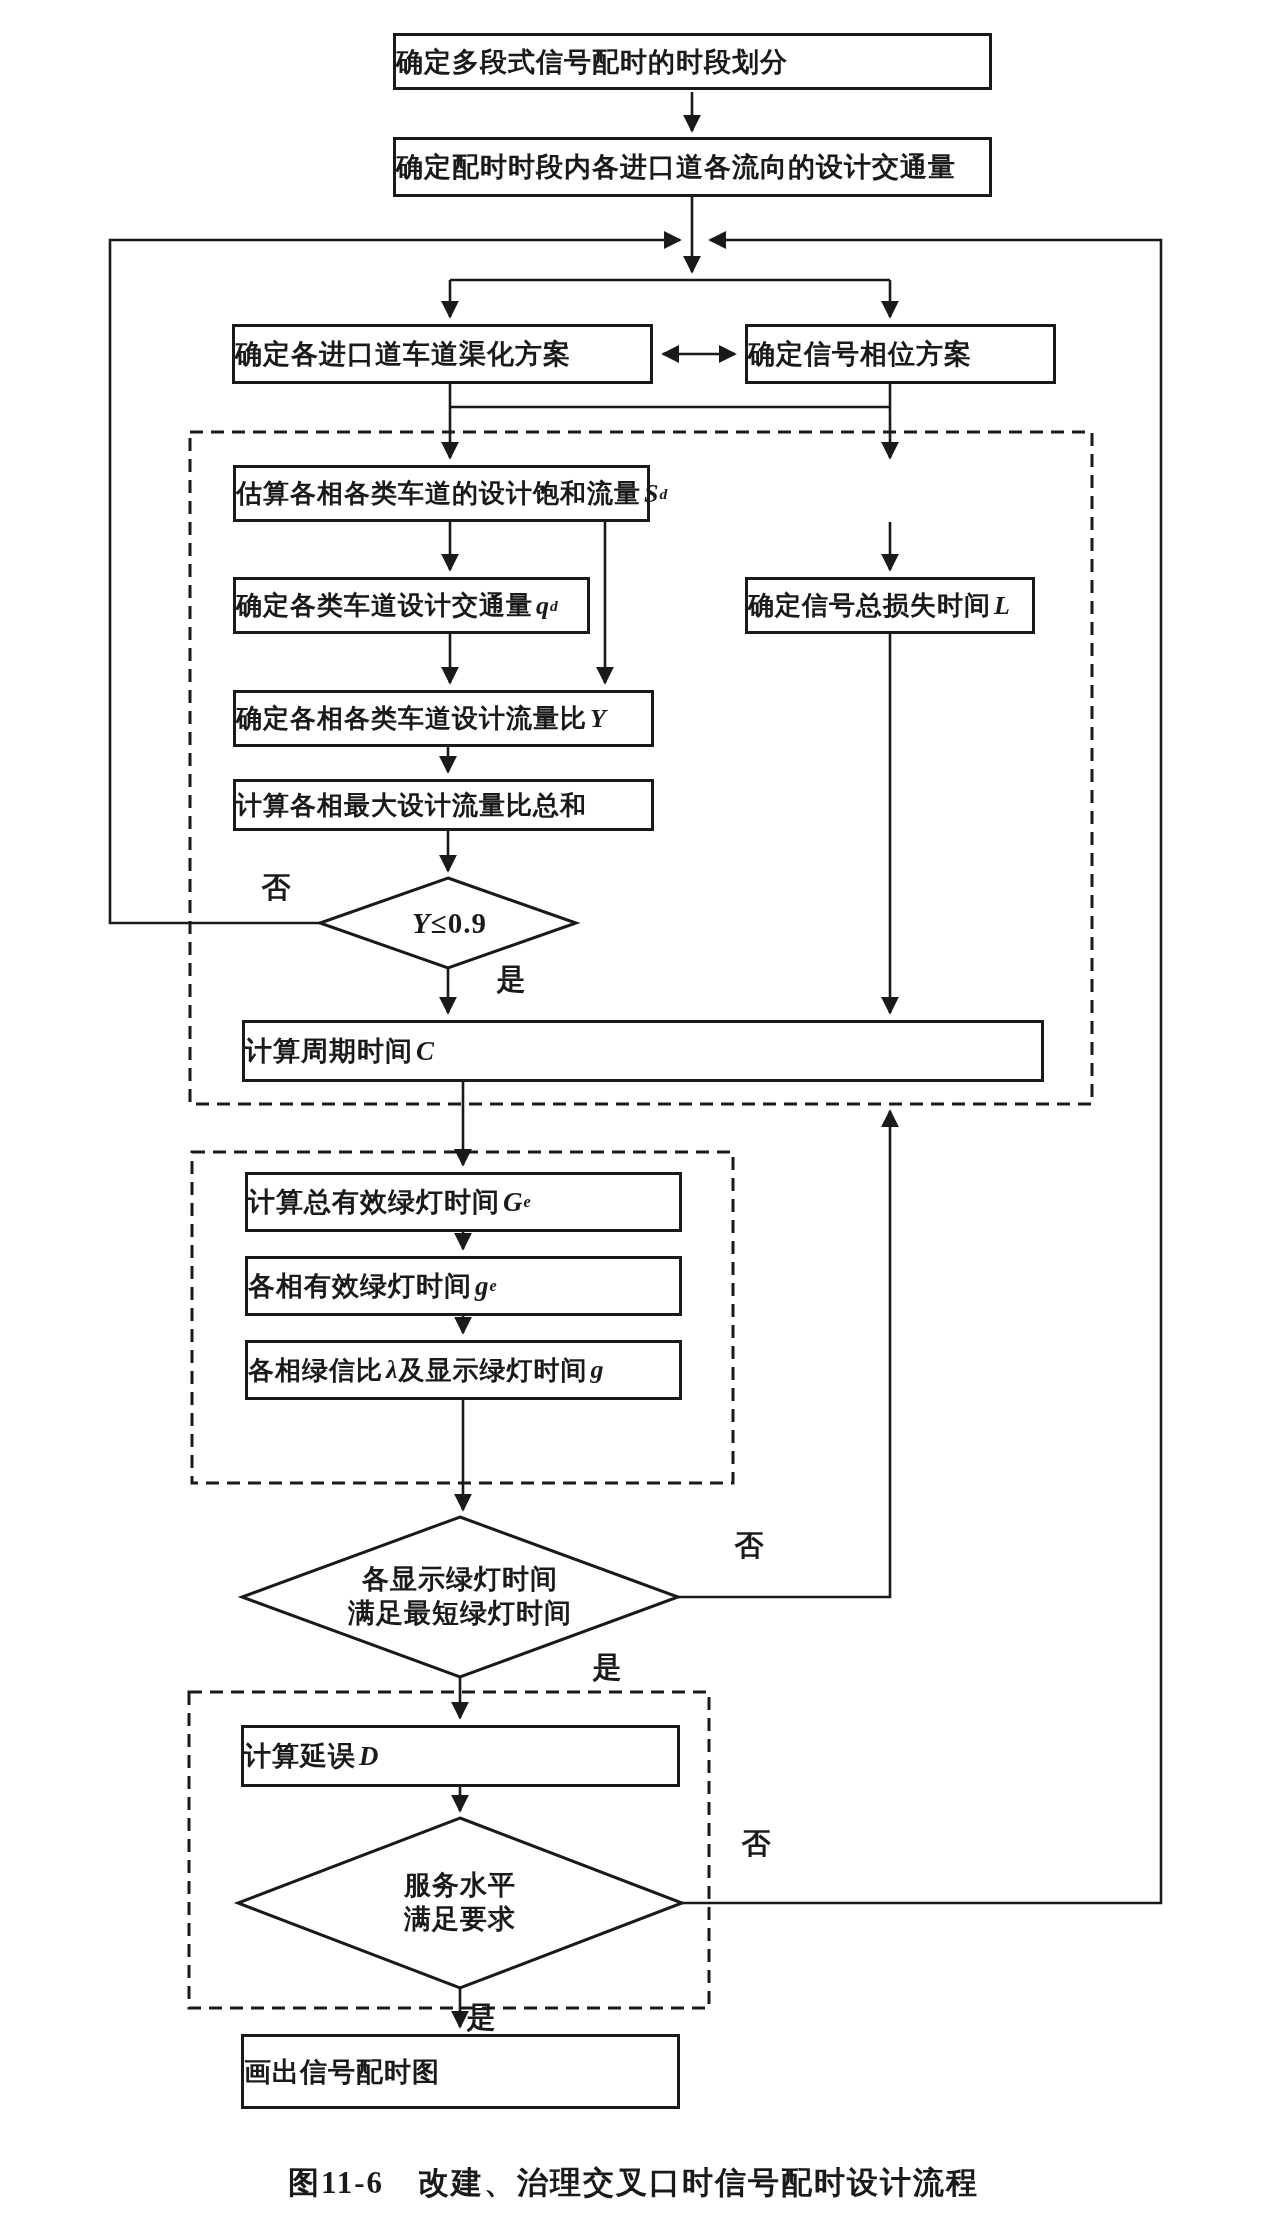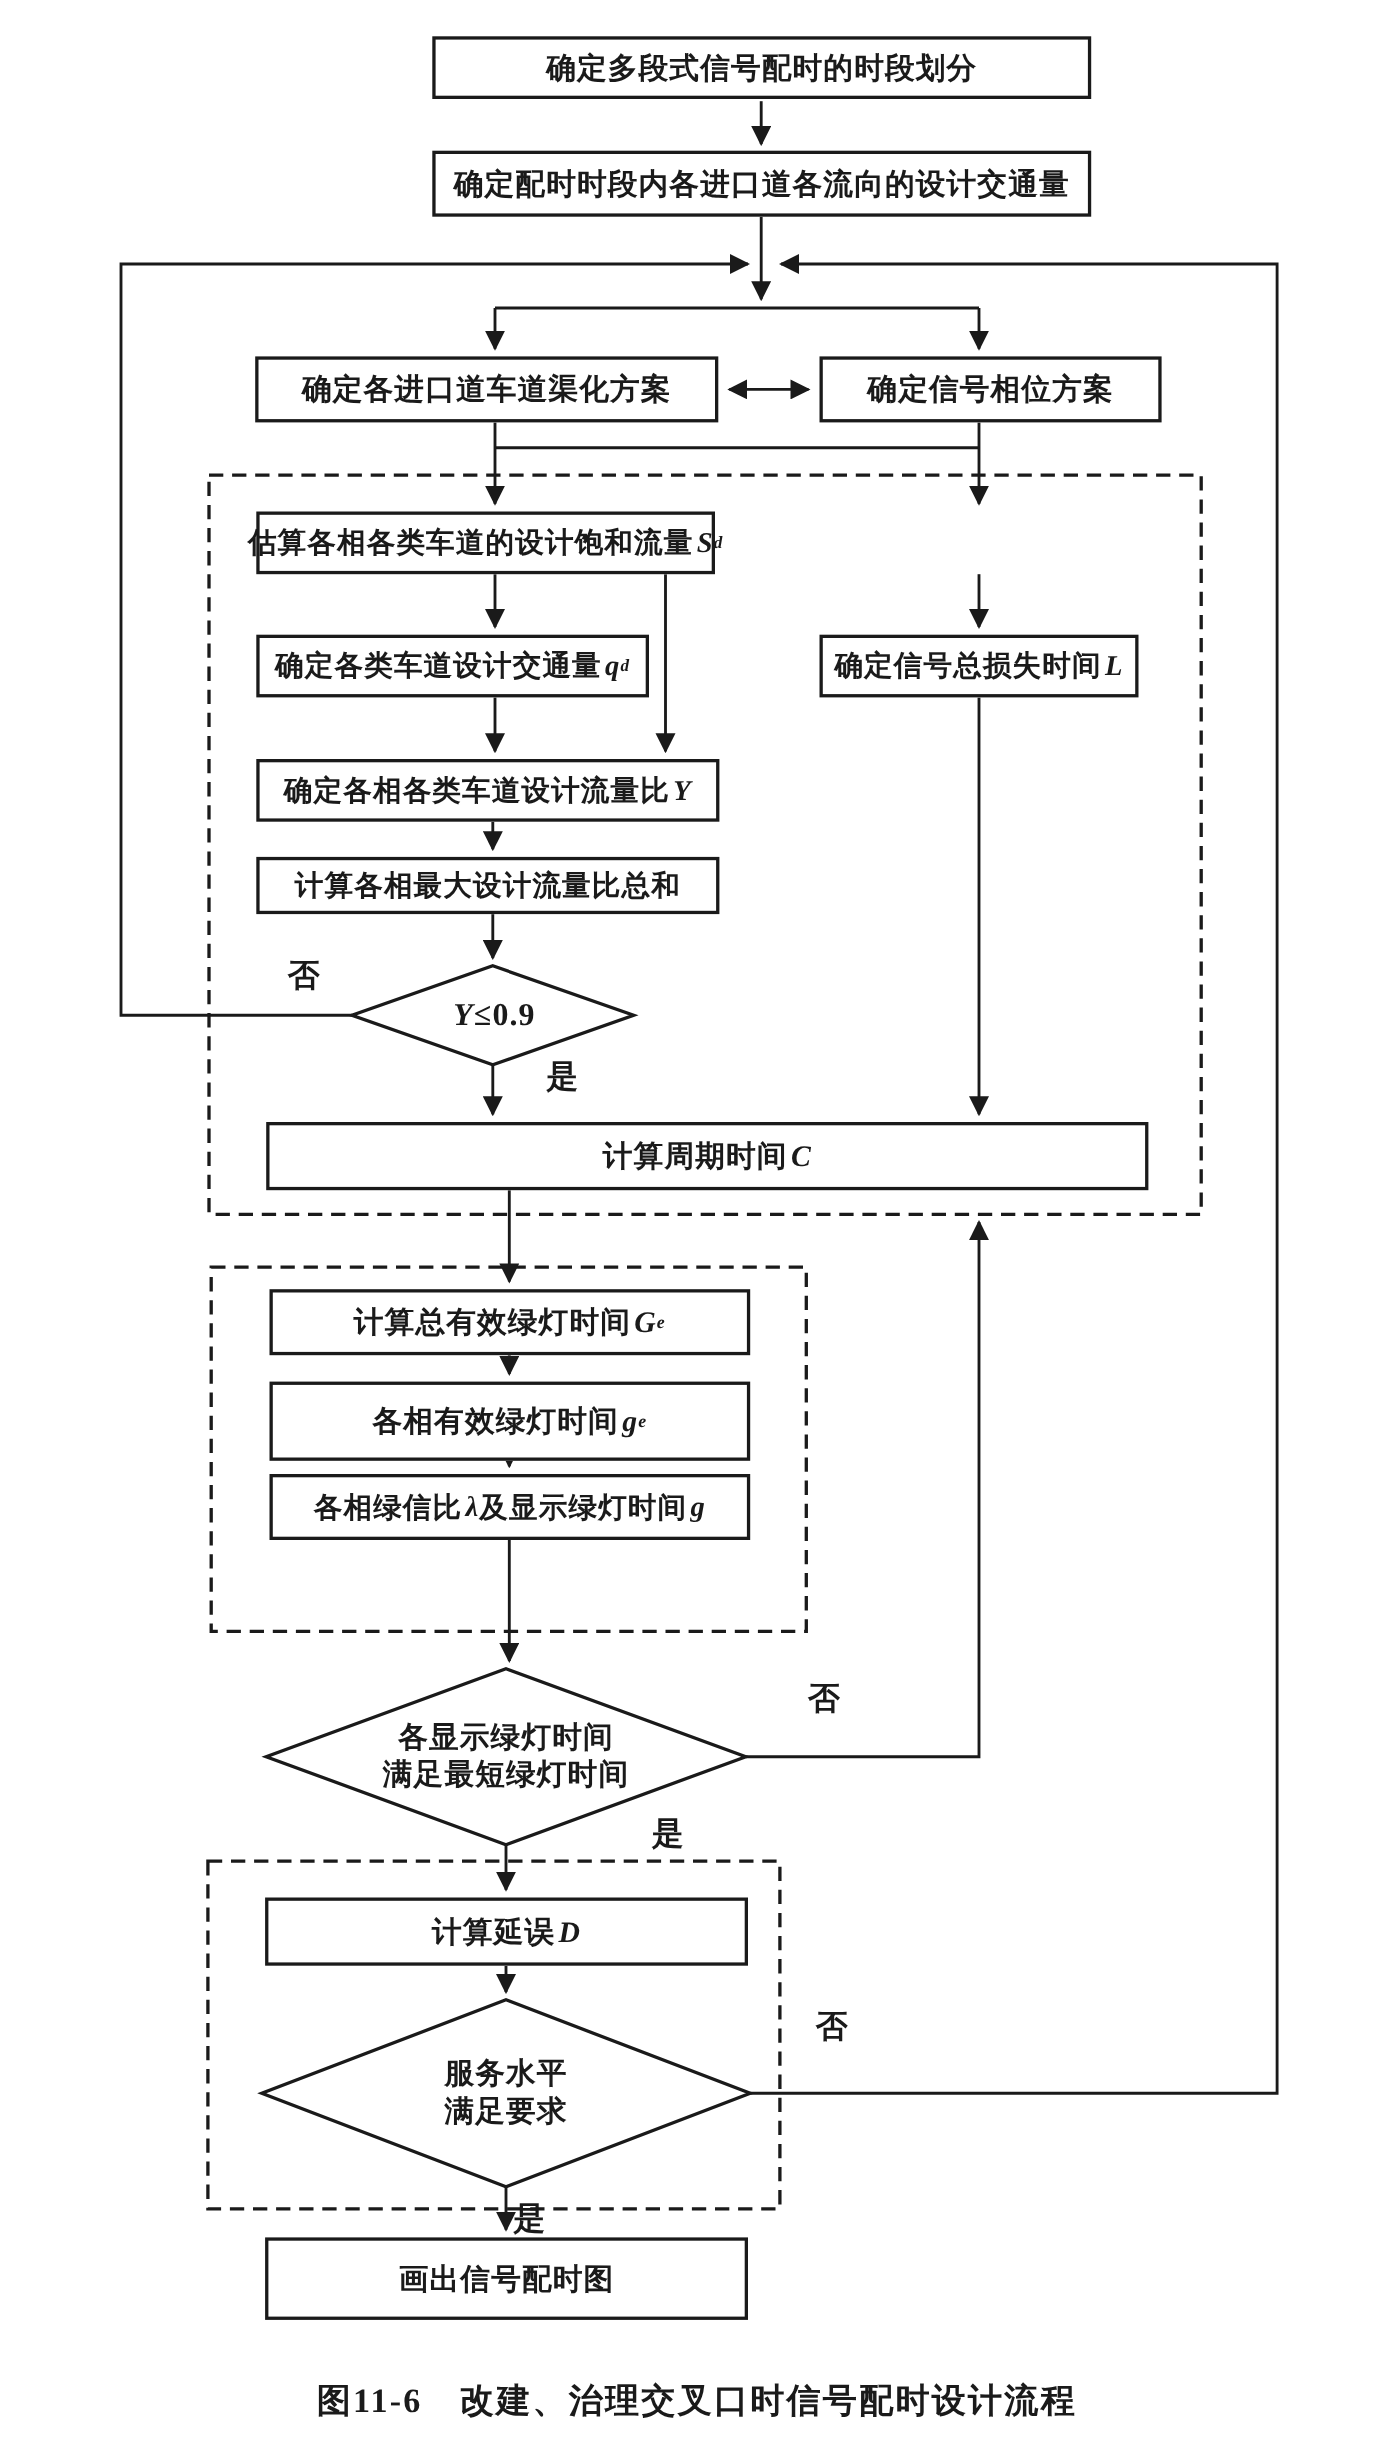--- a/index.html
+++ b/index.html
@@ -10,21 +10,21 @@
     font-family:"Liberation Serif","DejaVu Serif",serif;
     color:#1a1a1a;
     overflow:hidden;
   }
   svg.wires{position:absolute;left:0;top:0;z-index:1;}
   .node{
     position:absolute;z-index:3;
     box-sizing:border-box;
     background:#ffffff;
     border:3px solid #1a1a1a;
-    display:flex;align-items:center;justify-content:center;
+    display:flex;align-items:center;
     font-size:27px;font-weight:bold;
     white-space:nowrap;
     letter-spacing:1px;
   }
   .dlabel{
     position:absolute;z-index:3;
     display:flex;align-items:center;justify-content:center;
     font-size:27px;font-weight:bold;white-space:nowrap;
     text-align:center;letter-spacing:1px;
   }
@@ -146,21 +146,21 @@
     <span>计算周期时间</span>
       <span class="var">C</span>
   </div>
 
   <div class="node" style="left:245px;top:1172px;width:437px;height:60px">
     <span>计算总有效绿灯时间</span>
       <span class="var">G</span>
       <sub class="sx">e</sub>
   </div>
 
-  <div class="node" style="left:245px;top:1256px;width:437px;height:72px">
+  <div class="node" style="left:245px;top:1256px;width:437px;height:60px">
     <span>各相有效绿灯时间</span>
       <span class="var">g</span>
       <sub class="sx">e</sub>
   </div>
 
   <div class="node" style="left:245px;top:1340px;width:437px;height:60px;font-size:26px">
     <span>各相绿信比</span>
       <span class="var">λ</span>
       <span>及显示绿灯时间</span>
       <span class="var">g</span>

